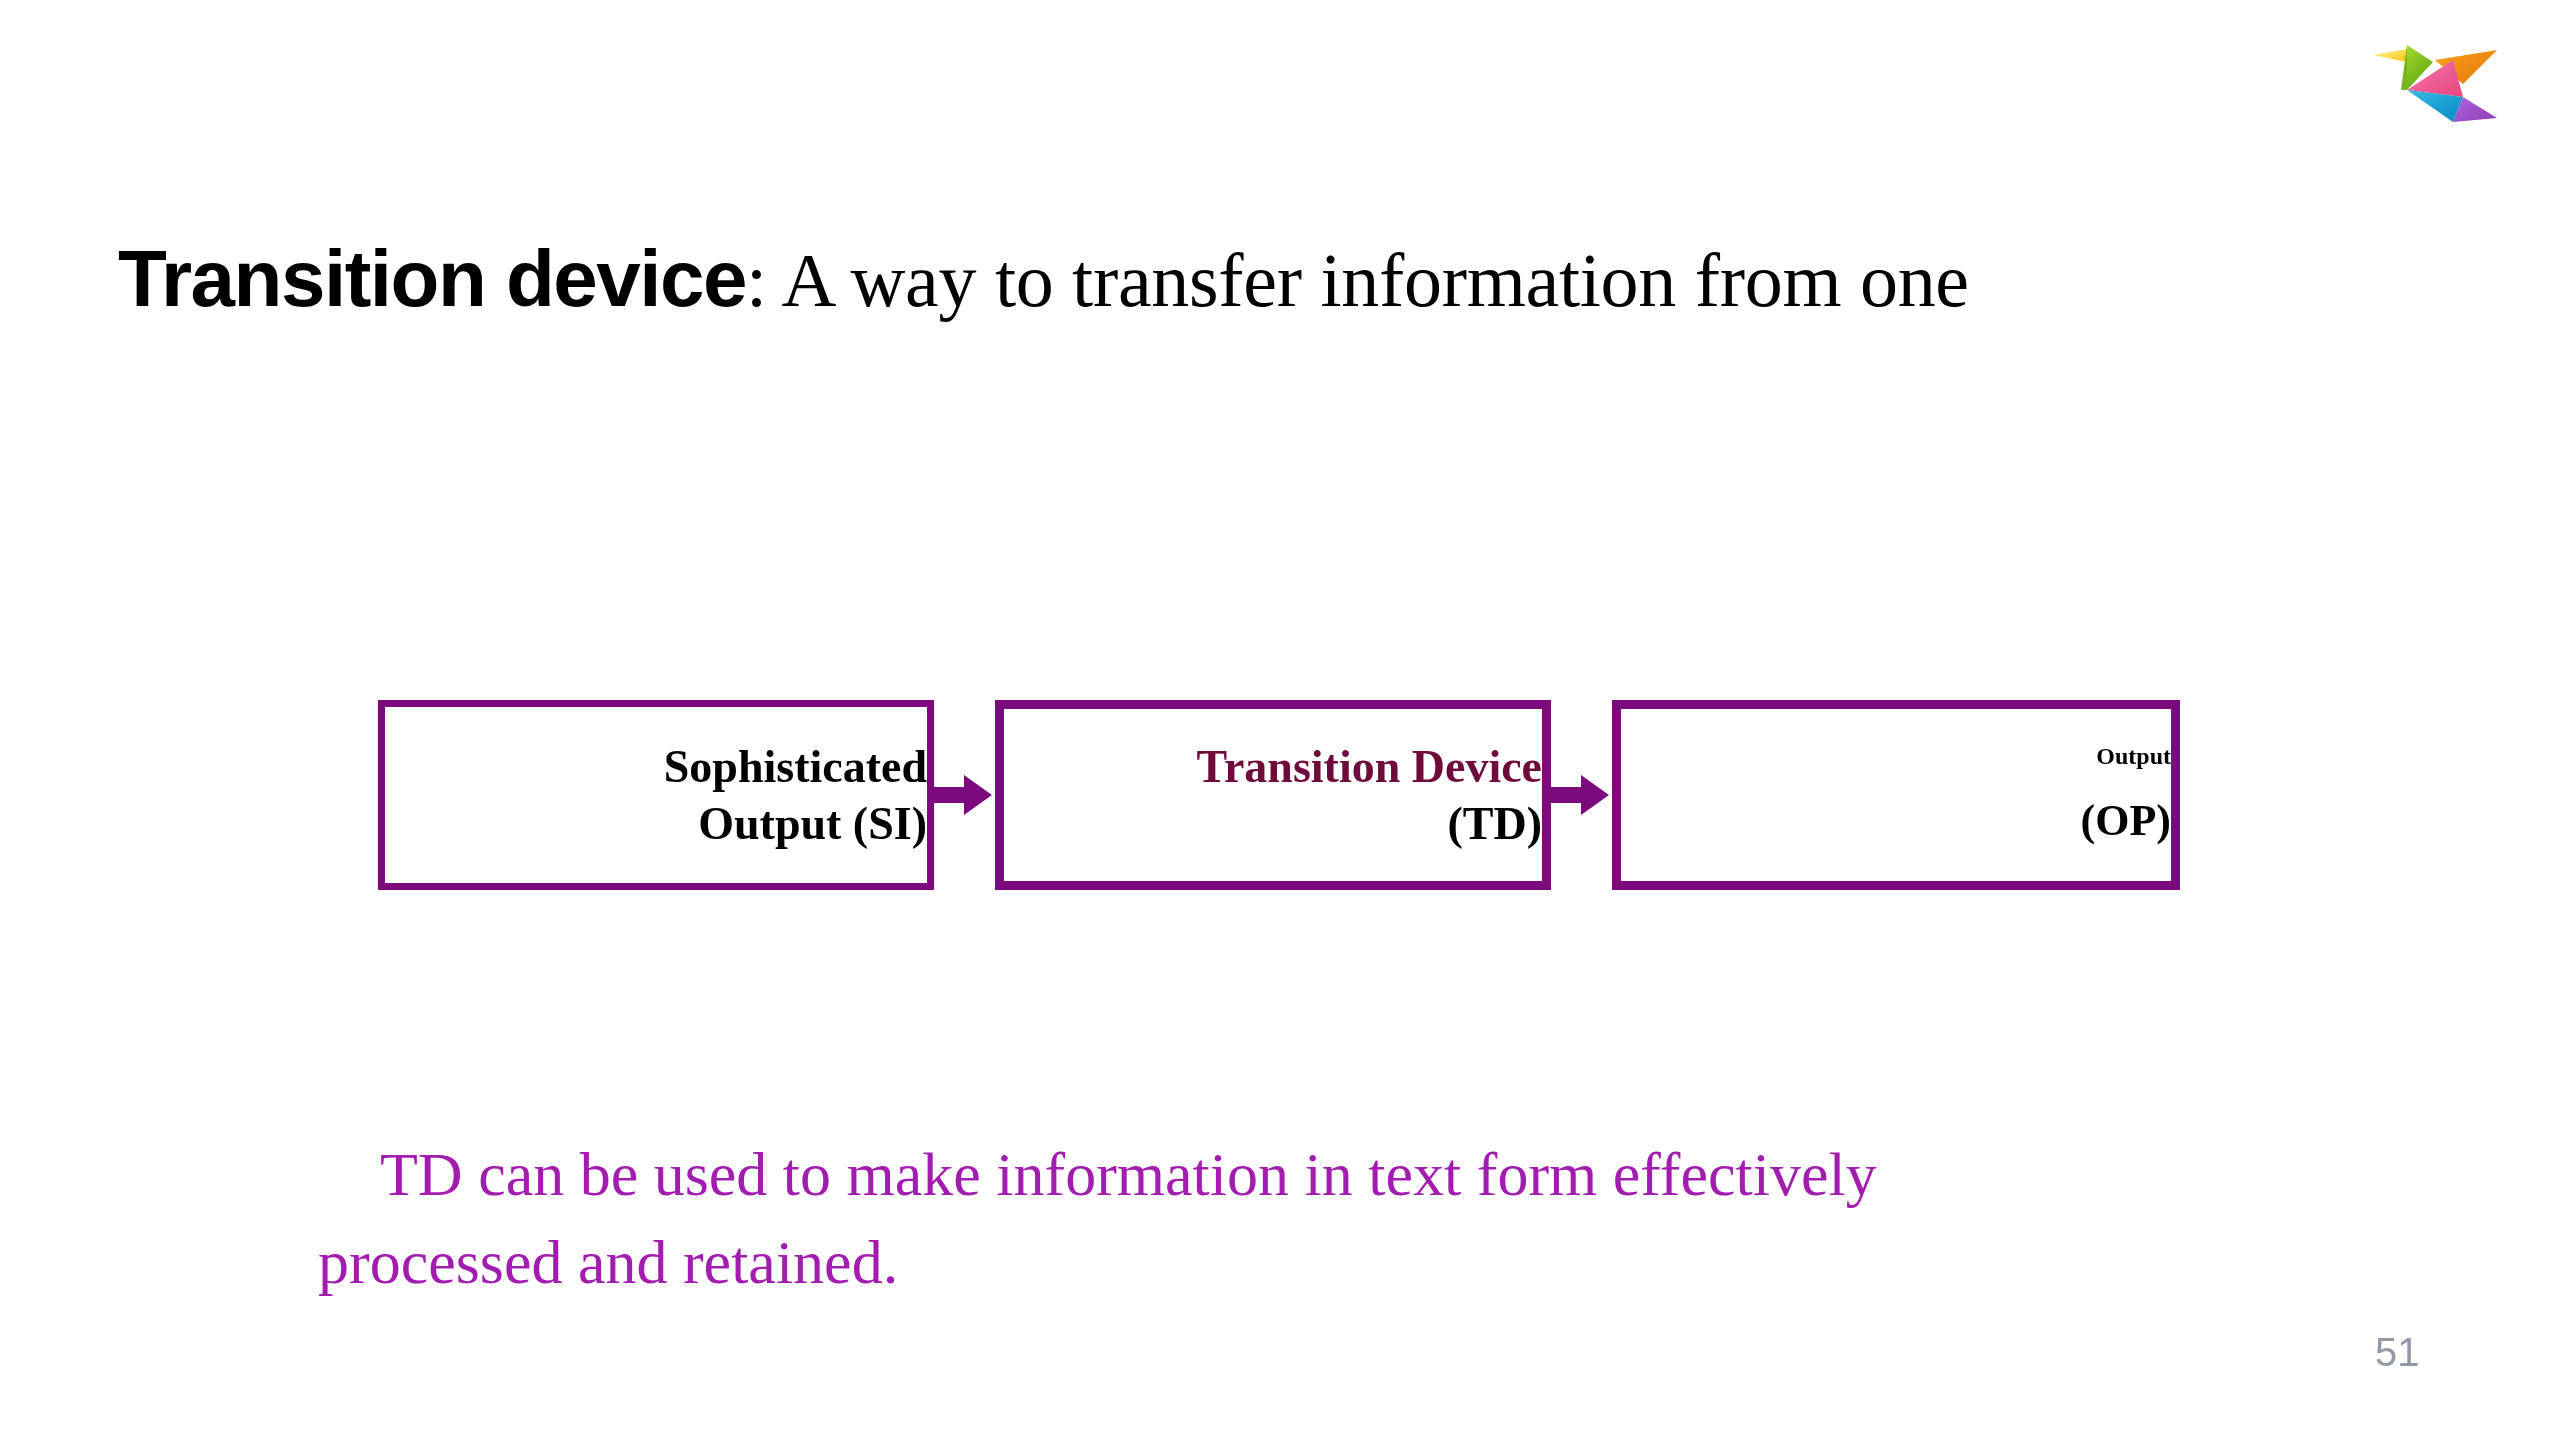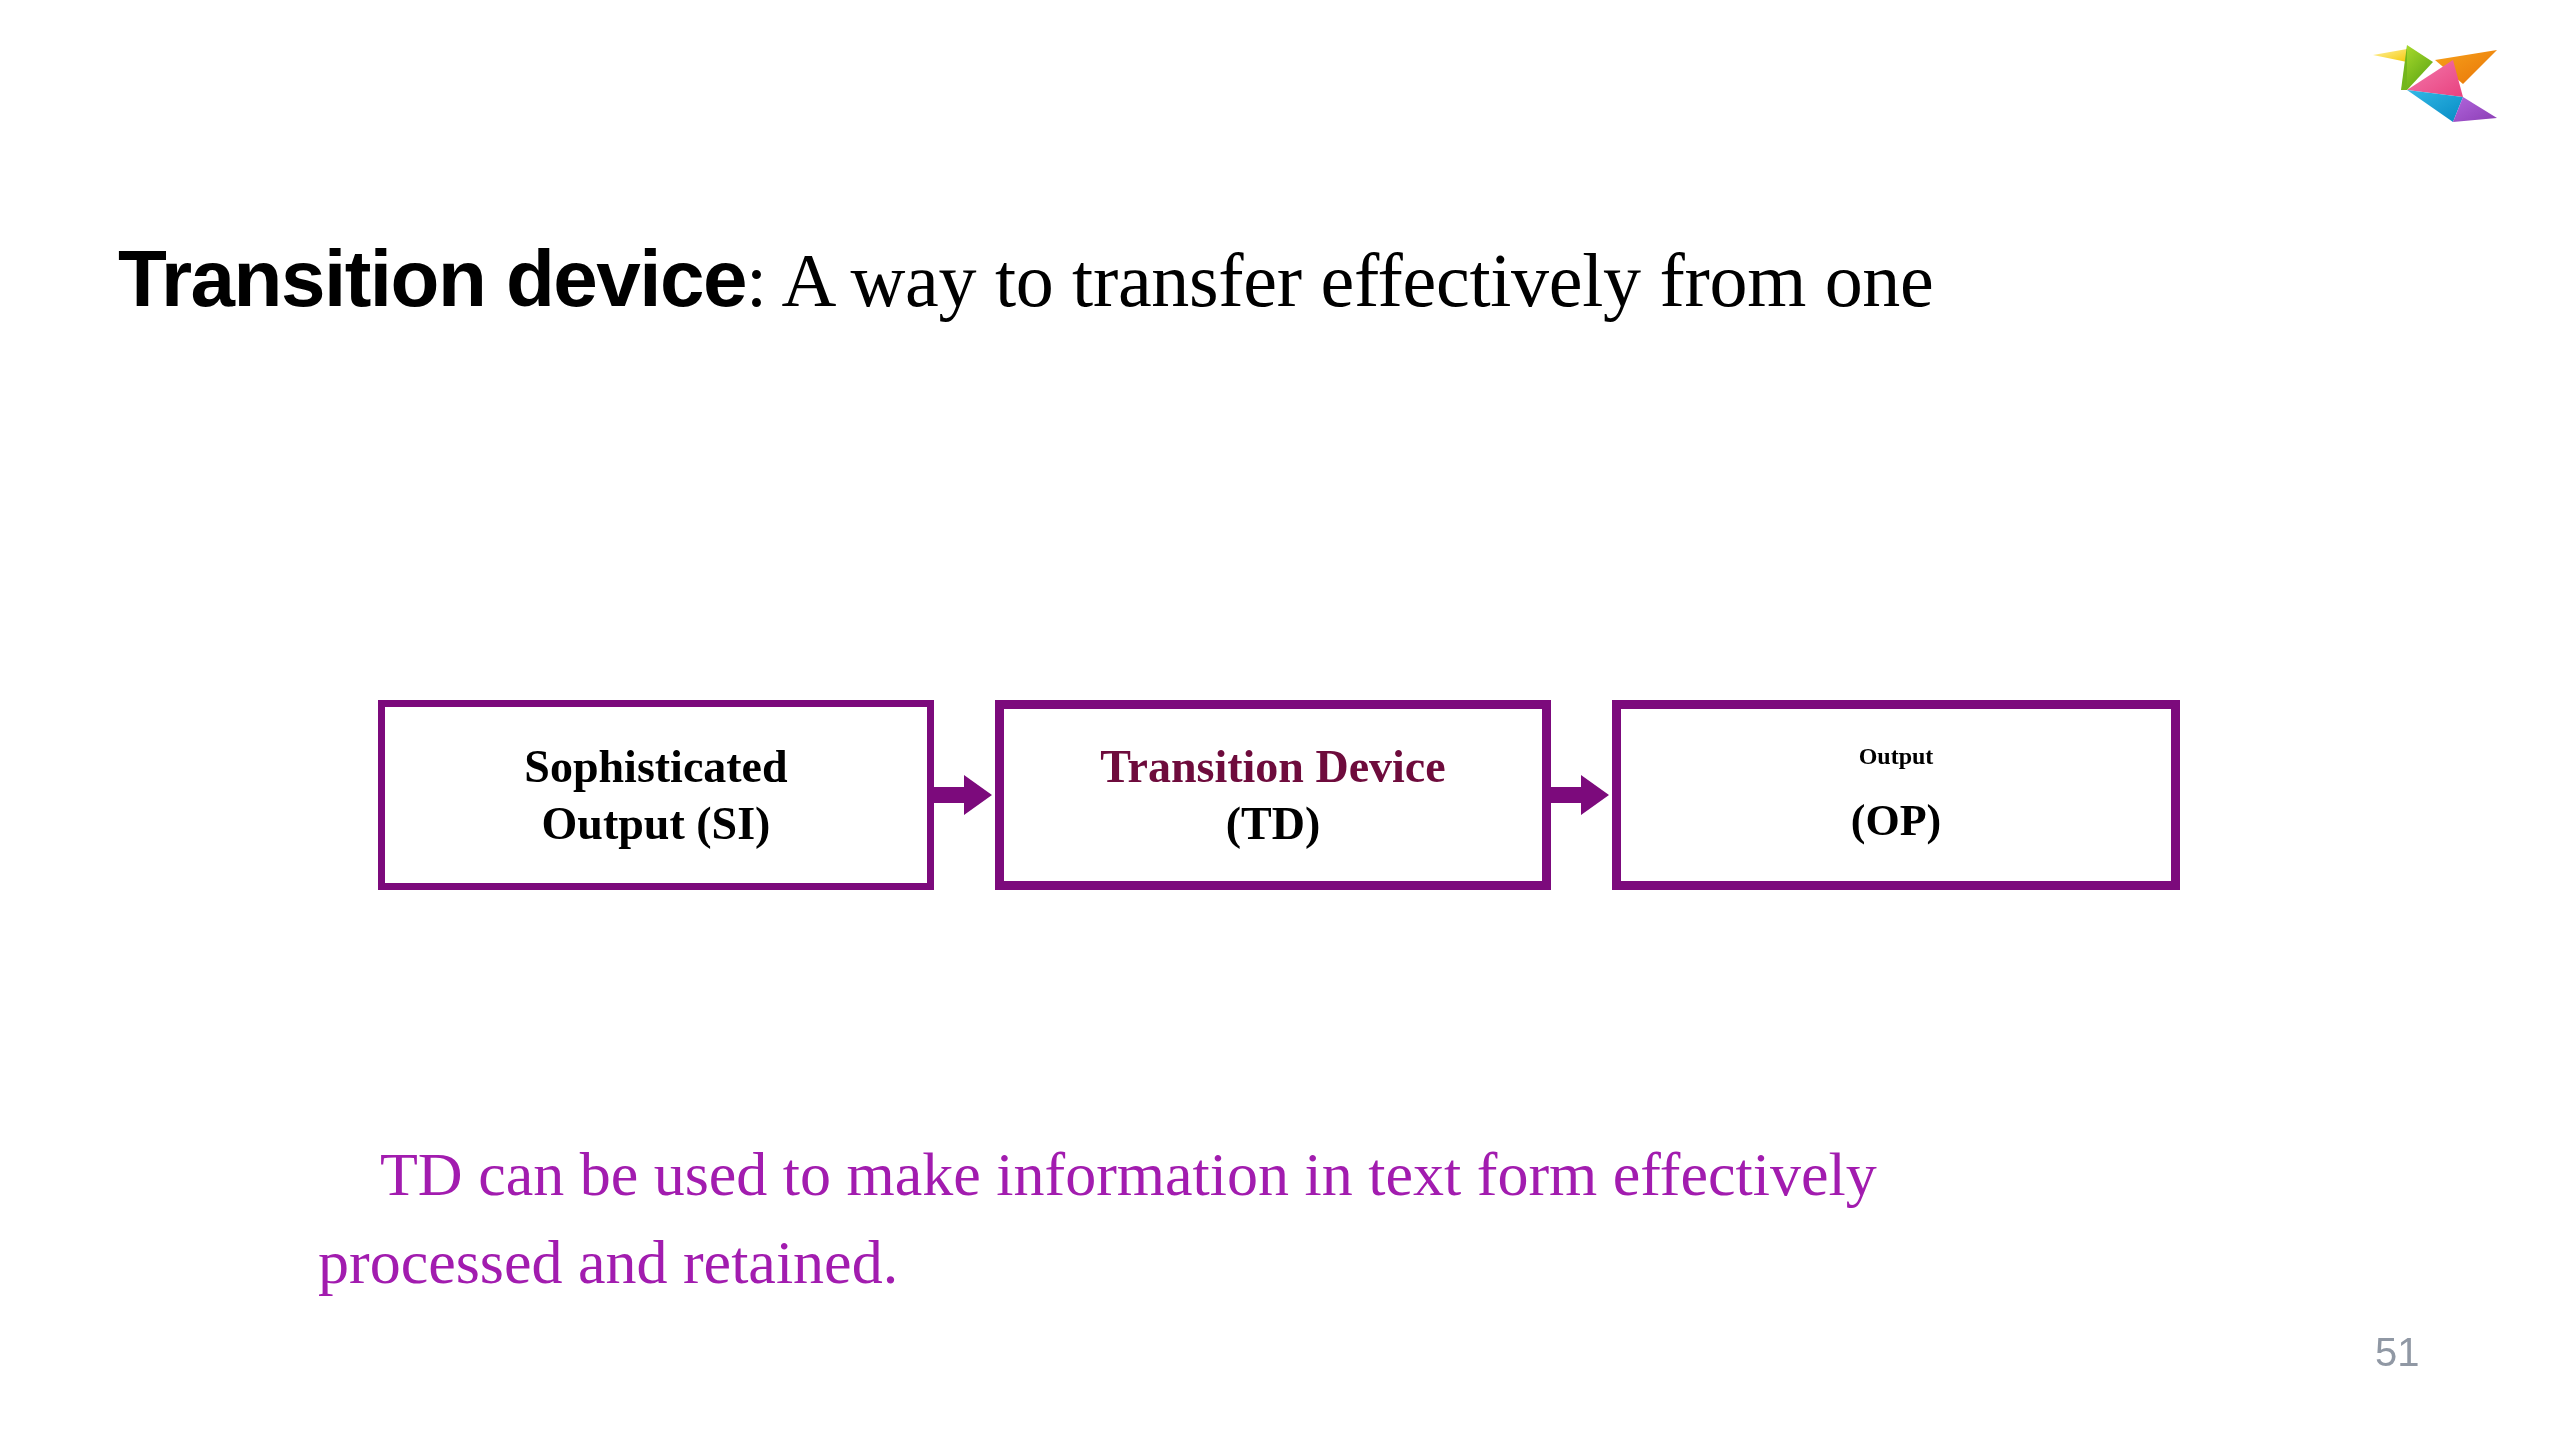--- a/index.html
+++ b/index.html
@@ -60,21 +60,21 @@
     height: 190px;
     display: flex;
     align-items: center;
   }
   .flow-box {
     box-sizing: border-box;
     height: 190px;
     background: #ffffff;
     display: flex;
     flex-direction: column;
-    align-items: center;
+    align-items: flex-end;
     justify-content: center;
     text-align: center;
     line-height: 1.24;
   }
   .flow-box.b1 {
     width: 556px;
     border: 7px solid #7C0A7C;
   }
   .flow-box.b2 {
     width: 556px;
@@ -175,21 +175,21 @@
     <polygon points="56,68 62,23 62,68" fill="#74B61C"></polygon>
     <polygon points="90,38 152,28 118,62" fill="url(#gWing)"></polygon>
     <polygon points="62,68 108,38 118,75" fill="url(#gBody)"></polygon>
     <polygon points="62,68 118,75 108,100" fill="url(#gTail)"></polygon>
     <polygon points="108,100 118,75 152,96" fill="url(#gTip)"></polygon>
   </svg>
 </div>
 
 <div class="title-block">
   <div class="title-line">
-    <span class="title-strong">Transition device</span><span>: A way to transfer effectively from one</span>
+    <span class="title-strong">Transition device</span><span>: A way to transfer information from one</span>
   </div>
 </div>
 
 <div class="flow">
 
   <div class="flow-box b1">
     <div class="bx-line">Sophisticated</div>
     <div class="bx-line">Output (SI)</div>
   </div>
 

